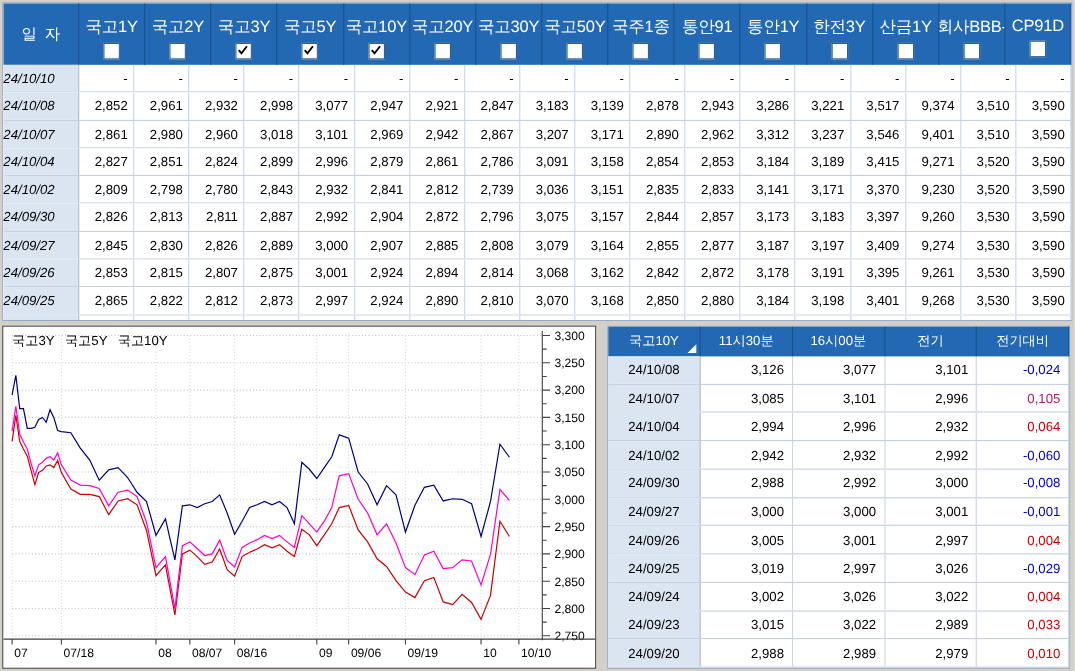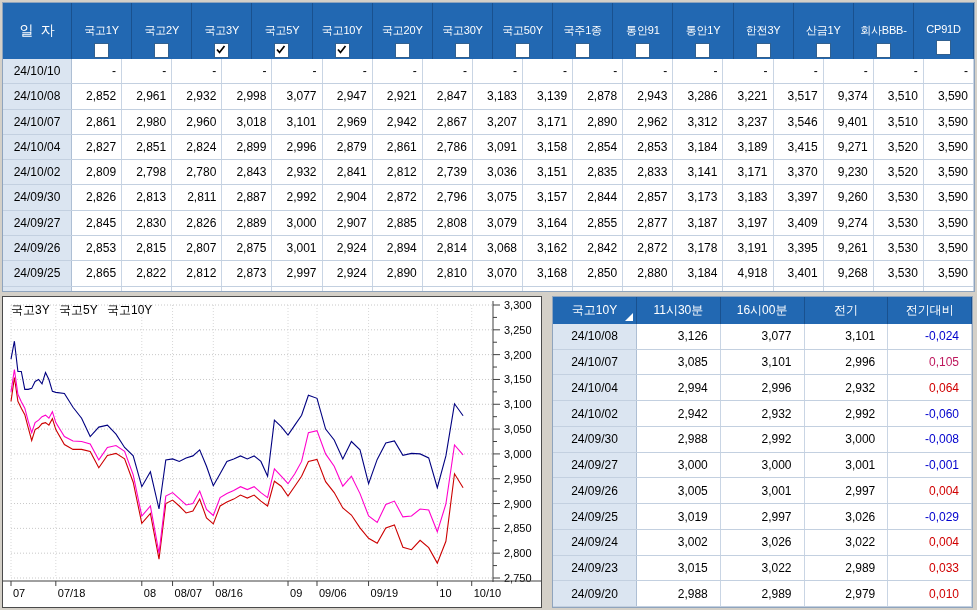--- a/index.html
+++ b/index.html
@@ -7,48 +7,48 @@
     font-family:"Liberation Sans","DejaVu Sans",sans-serif;font-size:12px;color:#000;overflow:hidden;}
   .panel{position:absolute;box-sizing:border-box;}
 
   
   #top-table{left:2px;top:2px;width:973px;height:290px;background:#fff;border:1px solid #8fa4bd;overflow:hidden;}
   .t-header{display:flex;height:56px;background:var(--hblue,#2268b2);}
   .hcell{flex:1;display:flex;flex-direction:column;align-items:center;color:#fff;
     border-right:1px solid #19518f;box-sizing:border-box;overflow:hidden;}
   .hcell.hl{background:var(--pink,#fcdada);color:#000;}
   .hcell.hdate{flex:none;width:69px;justify-content:center;}
-  .hlabel{margin-top:20px;white-space:pre;font-size:11px;letter-spacing:-0.2px;}
+  .hlabel{margin-top:12px;white-space:pre;font-size:15px;letter-spacing:-0.2px;}
   .hdate .hlabel{margin-top:0;font-size:14px;}
   .cbox{width:13px;height:13px;background:#fff;border:1px solid #31608f;margin-top:5px;position:relative;flex:none;}
   .cbox svg{position:absolute;left:0;top:0;}
   .t-row{display:flex;height:25.3px;box-sizing:border-box;border-bottom:1px solid #c3d0e0;background:#fff;}
-  .dcell{flex:none;width:69px;background:var(--datebg,#dbe5f1);text-align:center;line-height:24px;
-    border-right:1px solid #aebfd4;box-sizing:border-box;}
+  .dcell{flex:none;width:69px;background:var(--datebg,#dbe5f1);line-height:24px;
+    border-right:1px solid #aebfd4;box-sizing:border-box;font-style:italic;}
   .vcell{flex:1;text-align:right;line-height:24px;padding-right:5px;border-right:1px solid #c9d5e4;box-sizing:border-box;}
 
   
   #chart-panel{left:2px;top:296px;width:540px;height:312px;background:#fff;border:1px solid #4a4a4a;}
   #chart-svg{position:absolute;left:0;top:0;}
   #chart-svg text{font-family:"Liberation Sans","DejaVu Sans",sans-serif;font-size:11px;fill:#000;}
   #chart-svg text.leg{font-size:12px;}
 
   
   #right-table{left:552px;top:296px;width:421px;height:312px;background:#fff;border:1px solid #8fa4bd;
     display:flex;flex-direction:column;}
   .r-header{display:flex;height:27px;background:var(--hblue,#2268b2);color:#fff;flex:none;}
   .r-hcell{flex:1;line-height:26px;text-align:center;border-right:1px solid #19518f;position:relative;box-sizing:border-box;}
   .r-hcell.first{flex:none;width:84px;}
   .sort-tri{position:absolute;right:3px;bottom:3px;width:0;height:0;
     border-left:8px solid transparent;border-bottom:8px solid #fff;}
   #rt-body{flex:1;display:flex;flex-direction:column;}
   .r-row{display:flex;flex:1;border-bottom:1px solid #c3d0e0;box-sizing:border-box;}
   .r-date{flex:none;width:84px;background:var(--datebg,#dbe5f1);border-right:1px solid #aebfd4;
     display:flex;align-items:center;justify-content:center;box-sizing:border-box;}
-  .r-val{flex:1;display:flex;align-items:center;justify-content:flex-end;padding-right:12px;
+  .r-val{flex:1;display:flex;align-items:center;justify-content:flex-end;padding-right:7px;
     border-right:1px solid #c9d5e4;box-sizing:border-box;}
 </style>
 </head>
 <body>
 
 <div id="screen">
   <div id="top-table" class="panel">
     <div class="t-header" id="tt-head">
         <div class="hcell hdate">
           <div class="hlabel">일  자</div>
@@ -303,21 +303,21 @@
           <div class="vcell">2,873</div>
           <div class="vcell">2,997</div>
           <div class="vcell">2,924</div>
           <div class="vcell">2,890</div>
           <div class="vcell">2,810</div>
           <div class="vcell">3,070</div>
           <div class="vcell">3,168</div>
           <div class="vcell">2,850</div>
           <div class="vcell">2,880</div>
           <div class="vcell">3,184</div>
-          <div class="vcell">4,918</div>
+          <div class="vcell">3,198</div>
           <div class="vcell">3,401</div>
           <div class="vcell">9,268</div>
           <div class="vcell">3,530</div>
           <div class="vcell">3,590</div>
         </div>
         <div class="t-row">
           <div class="dcell"></div>
           <div class="vcell"></div>
           <div class="vcell"></div>
           <div class="vcell"></div>

